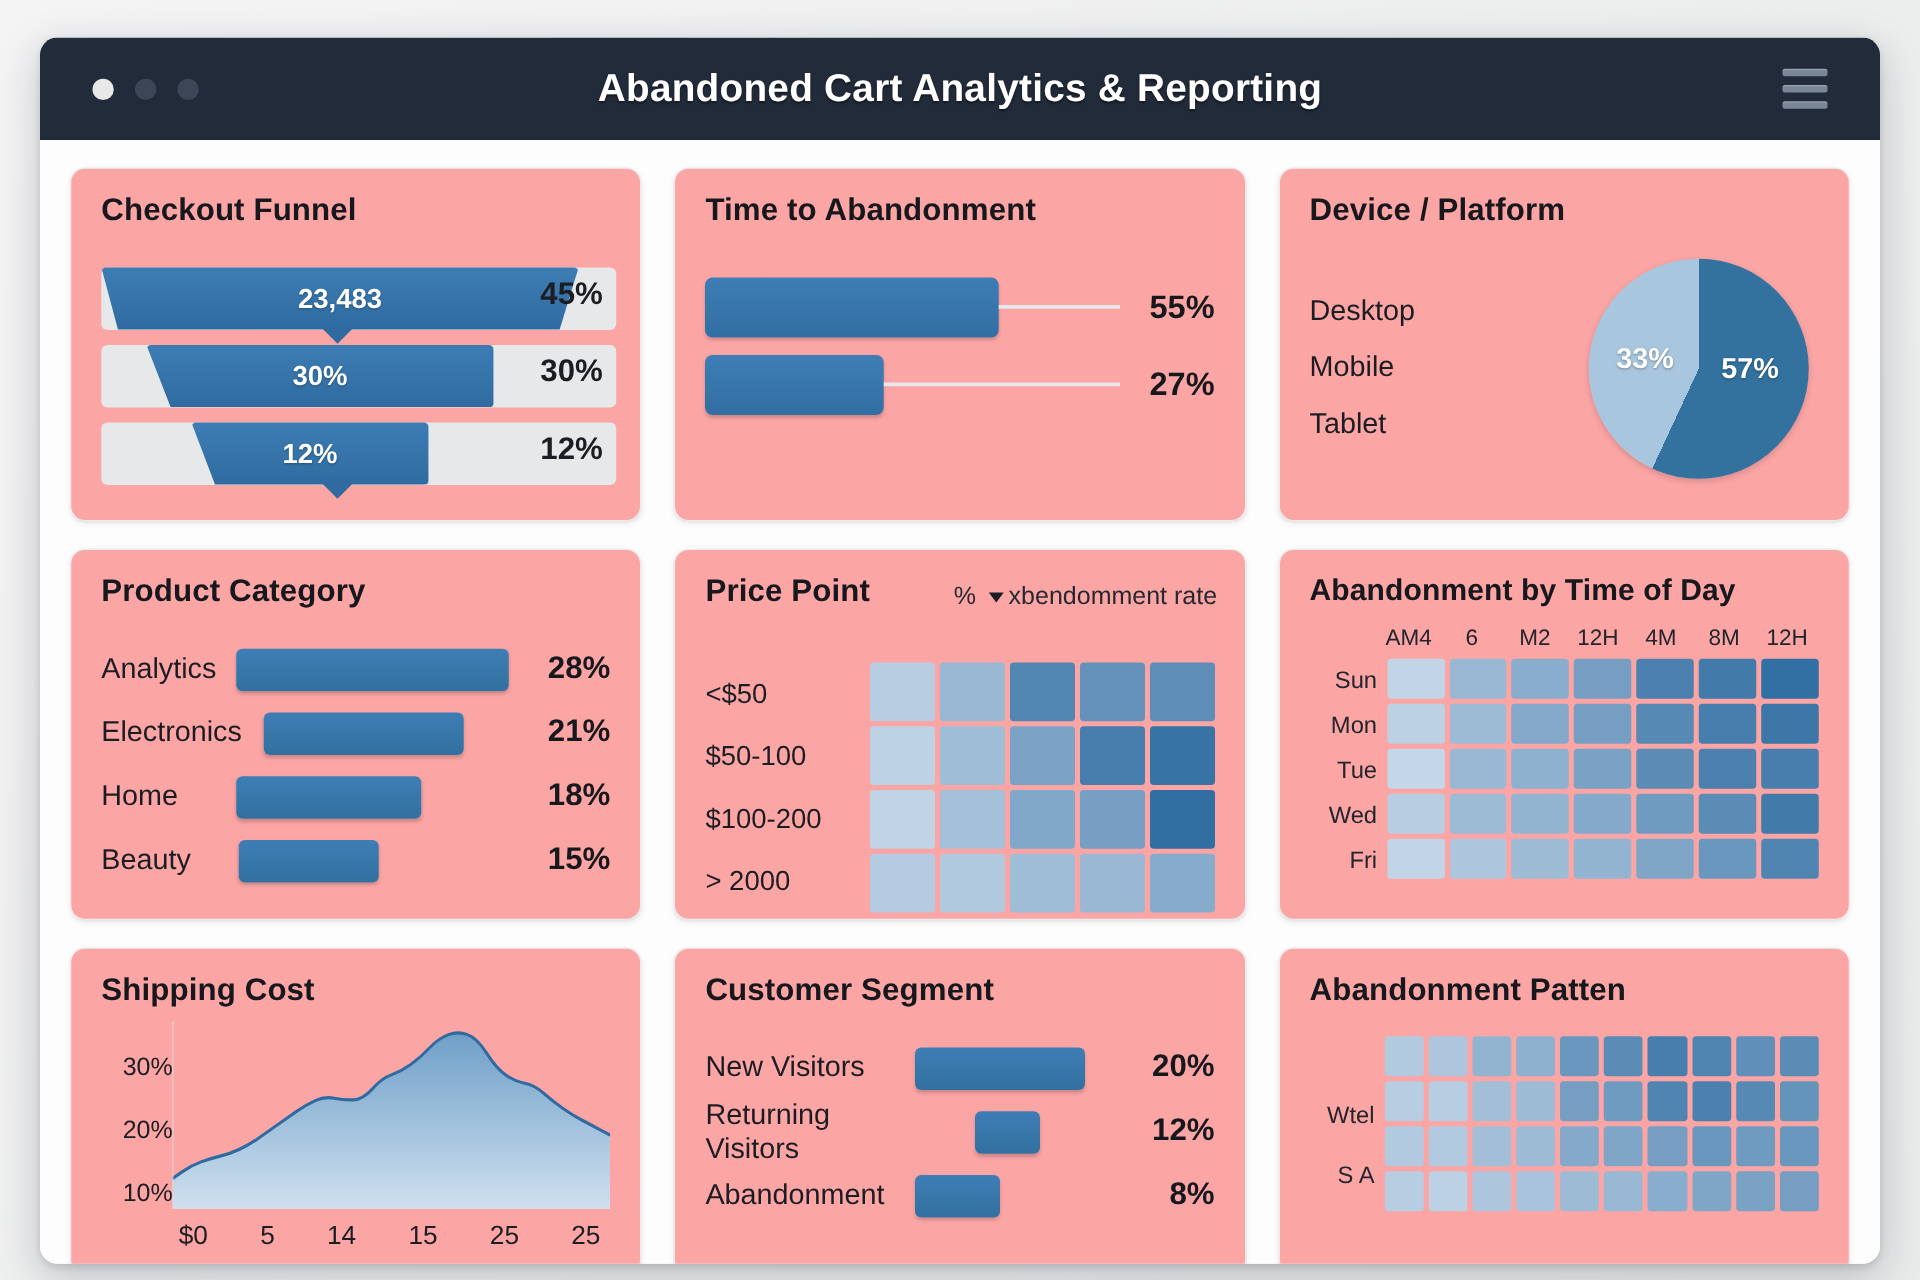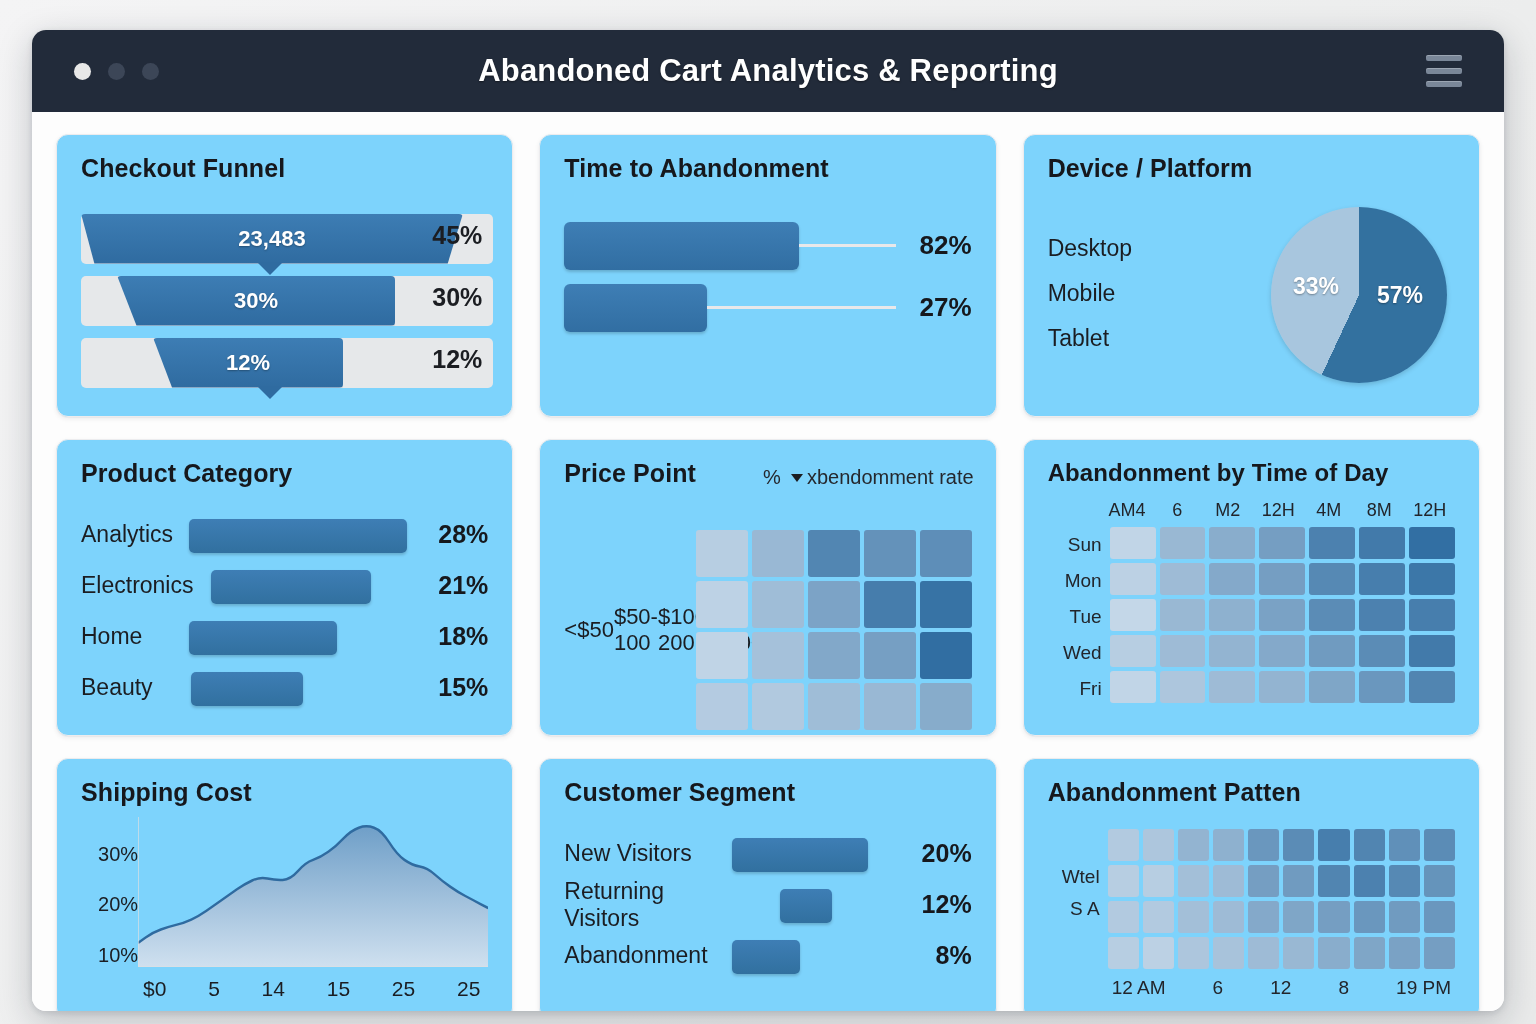--- a/index.html
+++ b/index.html
@@ -59,21 +59,21 @@
   .board {
     flex: 1 1 auto;
     padding: 22px 24px 26px 24px;
     display: grid;
     grid-template-columns: 1fr 1fr 1fr;
     grid-template-rows: 283px 297px 262px;
     gap: 22px 26px;
     background: #fdfdfd;
   }
   .card {
-    background: #7dd3fc;
+    background: #fca5a5;
     border: 1px solid #ececee;
     border-radius: 12px;
     box-shadow: 0 2px 5px rgba(25,30,40,.07), 0 1px 1px rgba(25,30,40,.04);
     padding: 20px 24px;
     position: relative;
     overflow: hidden;
   }
   .card-title {
     font-size: 25px; font-weight: bold; color: #16181d;
     letter-spacing: .1px; line-height: 1.1;
@@ -169,37 +169,37 @@
     width: 0; height: 0;
     border-left: 6px solid transparent;
     border-right: 6px solid transparent;
     border-top: 8px solid #1b1d22;
     margin-right: -6px;
   }
   .heat-grid { display: grid; gap: 4px; }
   .heat-cell { border-radius: 3px; }
 
   .pp-wrap { margin-top: 42px; display: flex; gap: 12px; }
-  .pp-labels { display: flex; flex-direction: row; justify-content: space-around; width: 120px; align-items: center; }
+  .pp-labels { display: flex; flex-direction: column; justify-content: space-around; width: 120px; }
   .pp-labels div { font-size: 22px; color: #1b1d22; text-align: left; }
   .pp-grid { flex: 1 1 auto; grid-template-columns: repeat(5,1fr); grid-auto-rows: 47px; }
 
   .tod-wrap { margin-top: 14px; }
   .tod-cols {
     display: grid; grid-template-columns: 54px repeat(7,1fr);
     font-size: 18px; color: #22252b; text-align: center;
     margin-bottom: 6px;
   }
   .tod-body { display: grid; grid-template-columns: 54px 1fr; gap: 0 8px; }
   .tod-rowlabels { display: grid; grid-auto-rows: 36px; align-items: center; }
   .tod-rowlabels div { font-size: 19px; color: #22252b; text-align: right; }
   .tod-grid { grid-template-columns: repeat(7,1fr); grid-auto-rows: 32px; }
 
   .ap-wrap { margin-top: 22px; display: grid; grid-template-columns: 52px 1fr; gap: 0 8px; }
-  .ap-rowlabels { display: grid; grid-auto-rows: 32px; align-items: center; }
+  .ap-rowlabels { display: grid; grid-auto-rows: 32px; align-items: center; gap: 16px; }
   .ap-rowlabels div { font-size: 19px; color: #22252b; text-align: right; }
   .ap-grid { grid-template-columns: repeat(10,1fr); grid-auto-rows: 32px; }
   .ap-xaxis {
     grid-column: 2; display: flex; justify-content: space-between;
     font-size: 19px; color: #22252b; margin-top: 8px; padding: 0 4px;
   }
 
   
   .area-wrap { margin-top: 10px; position: relative; height: 180px; display: flex; }
   .area-yaxis {
@@ -262,21 +262,21 @@
 
       </div>
     </div>
 
     <div class="card">
       <div class="card-title">Time to Abandonment</div>
       <div class="tta">
         <div class="tta-row">
           <div class="tta-bar" style="width:235px"></div>
           <div class="tta-line"></div>
-          <div class="tta-pct">82%</div>
+          <div class="tta-pct">55%</div>
         </div>
         <div class="tta-row">
           <div class="tta-bar" style="width:143px"></div>
           <div class="tta-line"></div>
           <div class="tta-pct">27%</div>
         </div>
       </div>
     </div>
 
     <div class="card">

